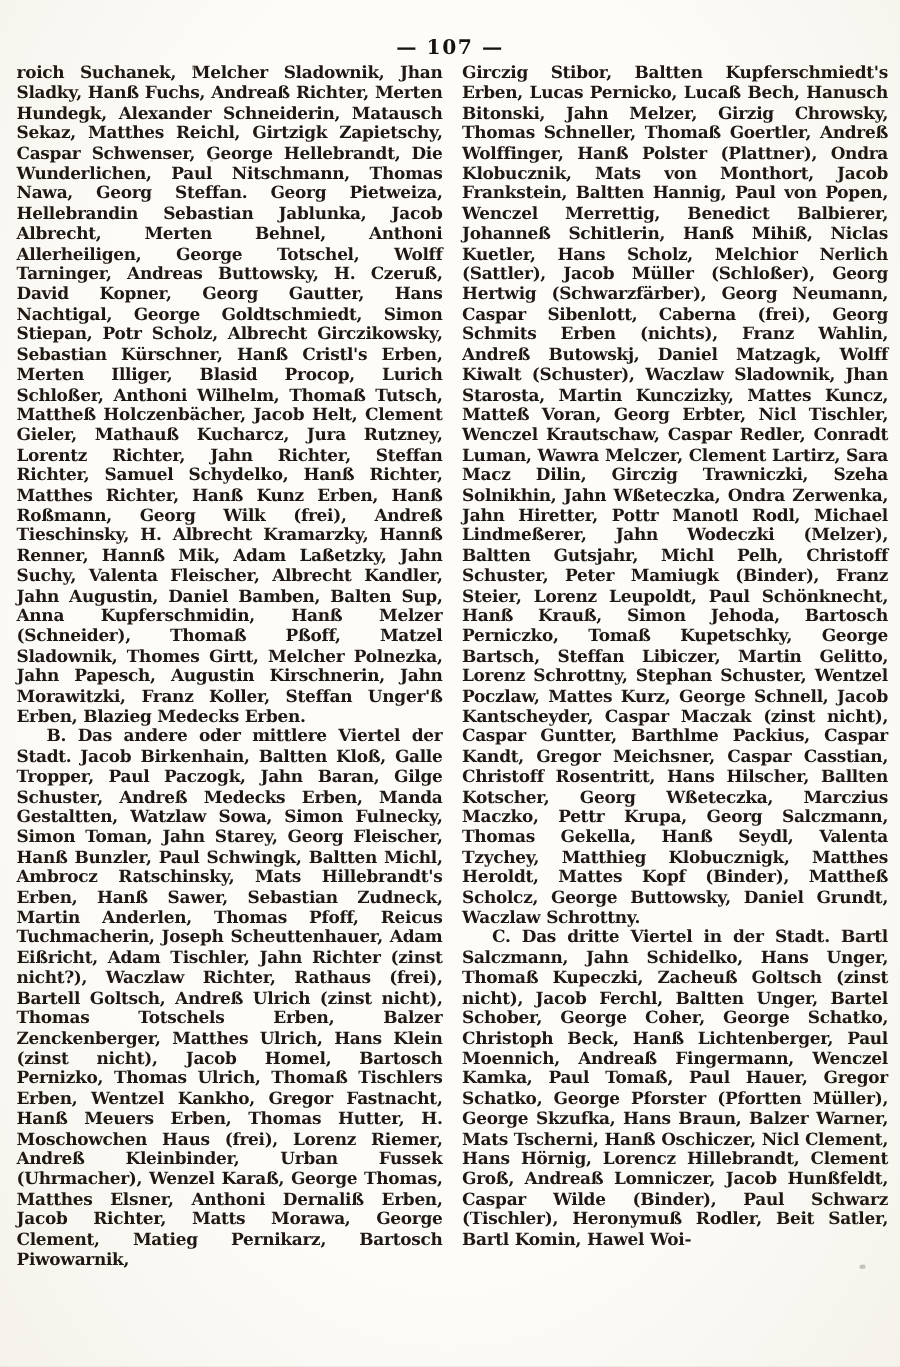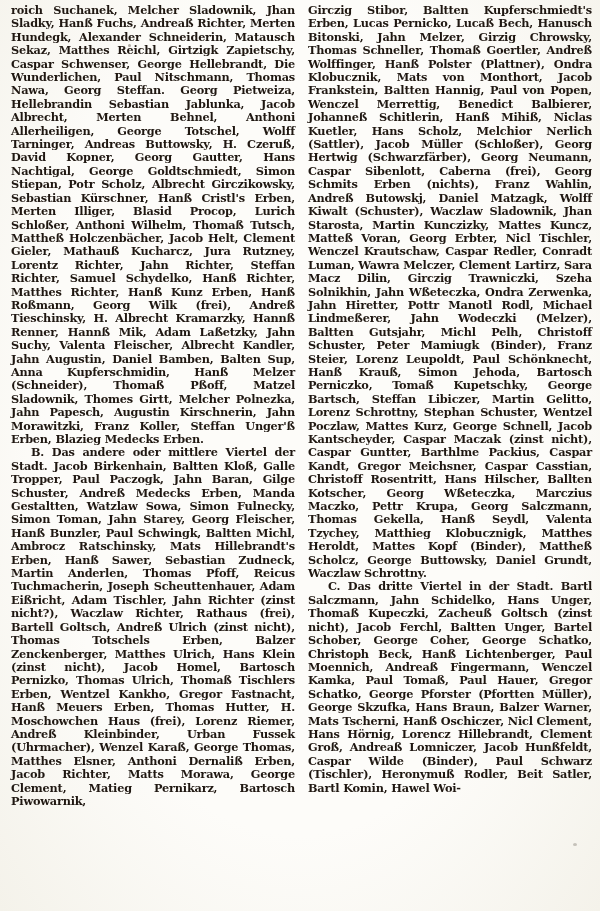--- a/index.html
+++ b/index.html
@@ -69,20 +69,21 @@
 </head>
 <body>
 
 <div class="page">
 
   <div class="speck s1"></div>
   <div class="speck s2"></div>
   <div class="speck s3"></div>
   <div class="speck s4"></div>
 
+  <div class="page-header">— 107 —</div>
 
   <div class="columns">
 
     <div class="column">
       <p class="para">roich Suchanek, Melcher Sladownik, Jhan Sladky, Hanß Fuchs, Andreaß Richter, Merten Hundegk, Alexander Schneiderin, Matausch Sekaz, Matthes Reichl, Girtzigk Zapietschy, Caspar Schwenser, George Hellebrandt, Die Wunderlichen, Paul Nitschmann, Thomas Nawa, Georg Steffan. Georg Pietweiza, Hellebrandin Sebastian Jablunka, Jacob Albrecht, Merten Behnel, Anthoni Allerheiligen, George Totschel, Wolff Tarninger, Andreas Buttowsky, H. Czeruß, David Kopner, Georg Gautter, Hans Nachtigal, George Goldtschmiedt, Simon Stiepan, Potr Scholz, Albrecht Girczikowsky, Sebastian Kürschner, Hanß Cristl's Erben, Merten Illiger, Blasid Procop, Lurich Schloßer, Anthoni Wilhelm, Thomaß Tutsch, Mattheß Holczenbächer, Jacob Helt, Clement Gieler, Mathauß Kucharcz, Jura Rutzney, Lorentz Richter, Jahn Richter, Steffan Richter, Samuel Schydelko, Hanß Richter, Matthes Richter, Hanß Kunz Erben, Hanß Roßmann, Georg Wilk (frei), Andreß Tieschinsky, H. Albrecht Kramarzky, Hannß Renner, Hannß Mik, Adam Laßetzky, Jahn Suchy, Valenta Fleischer, Albrecht Kandler, Jahn Augustin, Daniel Bamben, Balten Sup, Anna Kupferschmidin, Hanß Melzer (Schneider), Thomaß Pßoff, Matzel Sladownik, Thomes Girtt, Melcher Polnezka, Jahn Papesch, Augustin Kirschnerin, Jahn Morawitzki, Franz Koller, Steffan Unger'ß Erben, Blazieg Medecks Erben.</p>
       <p class="para section">B. Das andere oder mittlere Viertel der Stadt. Jacob Birkenhain, Baltten Kloß, Galle Tropper, Paul Paczogk, Jahn Baran, Gilge Schuster, Andreß Medecks Erben, Manda Gestaltten, Watzlaw Sowa, Simon Fulnecky, Simon Toman, Jahn Starey, Georg Fleischer, Hanß Bunzler, Paul Schwingk, Baltten Michl, Ambrocz Ratschinsky, Mats Hillebrandt's Erben, Hanß Sawer, Sebastian Zudneck, Martin Anderlen, Thomas Pfoff, Reicus Tuchmacherin, Joseph Scheuttenhauer, Adam Eißricht, Adam Tischler, Jahn Richter (zinst nicht?), Waczlaw Richter, Rathaus (frei), Bartell Goltsch, Andreß Ulrich (zinst nicht), Thomas Totschels Erben, Balzer Zenckenberger, Matthes Ulrich, Hans Klein (zinst nicht), Jacob Homel, Bartosch Pernizko, Thomas Ulrich, Thomaß Tischlers Erben, Wentzel Kankho, Gregor Fastnacht, Hanß Meuers Erben, Thomas Hutter, H. Moschowchen Haus (frei), Lorenz Riemer, Andreß Kleinbinder, Urban Fussek (Uhrmacher), Wenzel Karaß, George Thomas, Matthes Elsner, Anthoni Dernaliß Erben, Jacob Richter, Matts Morawa, George Clement, Matieg Pernikarz, Bartosch Piwowarnik,</p>
     </div>
 
     <div class="column">
       <p class="para">Girczig Stibor, Baltten Kupferschmiedt's Erben, Lucas Pernicko, Lucaß Bech, Hanusch Bitonski, Jahn Melzer, Girzig Chrowsky, Thomas Schneller, Thomaß Goertler, Andreß Wolffinger, Hanß Polster (Plattner), Ondra Klobucznik, Mats von Monthort, Jacob Frankstein, Baltten Hannig, Paul von Popen, Wenczel Merrettig, Benedict Balbierer, Johanneß Schitlerin, Hanß Mihiß, Niclas Kuetler, Hans Scholz, Melchior Nerlich (Sattler), Jacob Müller (Schloßer), Georg Hertwig (Schwarzfärber), Georg Neumann, Caspar Sibenlott, Caberna (frei), Georg Schmits Erben (nichts), Franz Wahlin, Andreß Butowskj, Daniel Matzagk, Wolff Kiwalt (Schuster), Waczlaw Sladownik, Jhan Starosta, Martin Kunczizky, Mattes Kuncz, Matteß Voran, Georg Erbter, Nicl Tischler, Wenczel Krautschaw, Caspar Redler, Conradt Luman, Wawra Melczer, Clement Lartirz, Sara Macz Dilin, Girczig Trawniczki, Szeha Solnikhin, Jahn Wßeteczka, Ondra Zerwenka, Jahn Hiretter, Pottr Manotl Rodl, Michael Lindmeßerer, Jahn Wodeczki (Melzer), Baltten Gutsjahr, Michl Pelh, Christoff Schuster, Peter Mamiugk (Binder), Franz Steier, Lorenz Leupoldt, Paul Schönknecht, Hanß Krauß, Simon Jehoda, Bartosch Perniczko, Tomaß Kupetschky, George Bartsch, Steffan Libiczer, Martin Gelitto, Lorenz Schrottny, Stephan Schuster, Wentzel Poczlaw, Mattes Kurz, George Schnell, Jacob Kantscheyder, Caspar Maczak (zinst nicht), Caspar Guntter, Barthlme Packius, Caspar Kandt, Gregor Meichsner, Caspar Casstian, Christoff Rosentritt, Hans Hilscher, Ballten Kotscher, Georg Wßeteczka, Marczius Maczko, Pettr Krupa, Georg Salczmann, Thomas Gekella, Hanß Seydl, Valenta Tzychey, Matthieg Klobucznigk, Matthes Heroldt, Mattes Kopf (Binder), Mattheß Scholcz, George Buttowsky, Daniel Grundt, Waczlaw Schrottny.</p>

